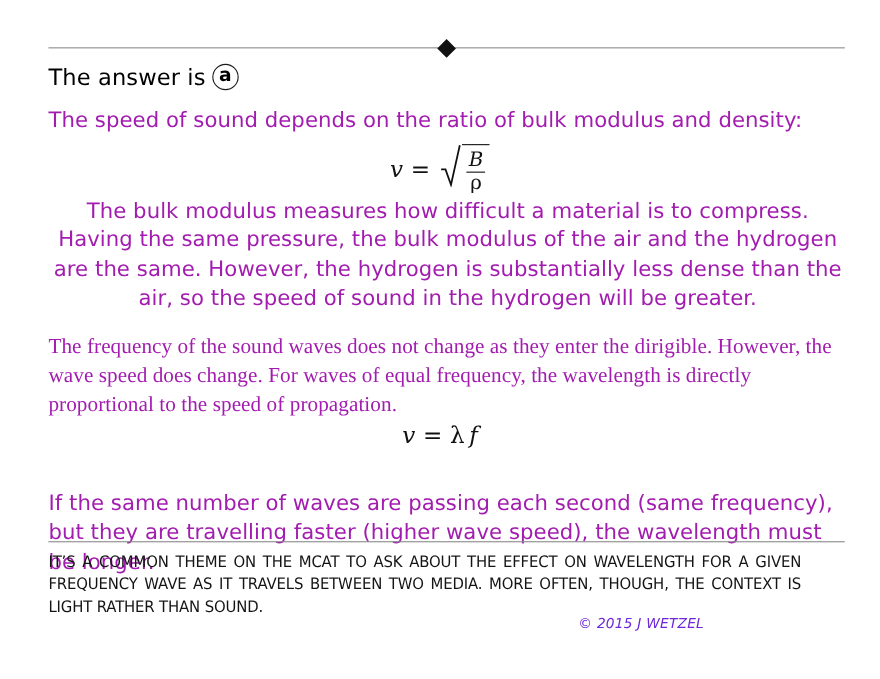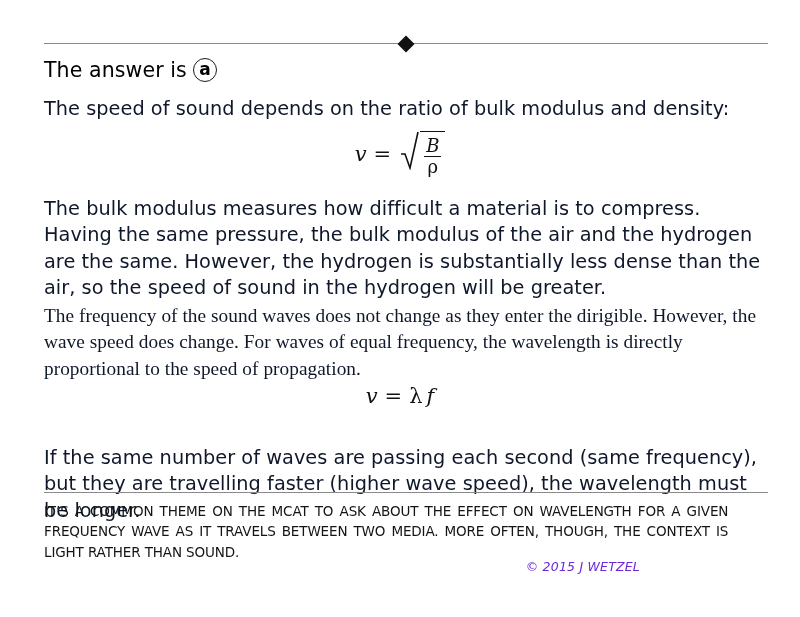--- a/index.html
+++ b/index.html
@@ -81,24 +81,24 @@
   }
 
   
   .para {
     position: absolute;
     left: 44px;
     width: 726px;
     font-size: 19.3px;
     line-height: 26.4px;
     letter-spacing: 0.05px;
-    color: #0f172a;
+    color: #a21caf;
   }
   .p-intro  { top: 96px;  }
-  .p-bulk   { top: 196px; }
+  .p-bulk   { top: 179px; text-align: center; }
   .p-freq   { top: 303px; font-family: Liberation Serif, serif; }
   .p-final  { top: 445px; }
 
   
   .eq {
     position: absolute;
     width: 800px;
     left: 0;
     text-align: center;
     font-family: "DejaVu Serif", serif;

